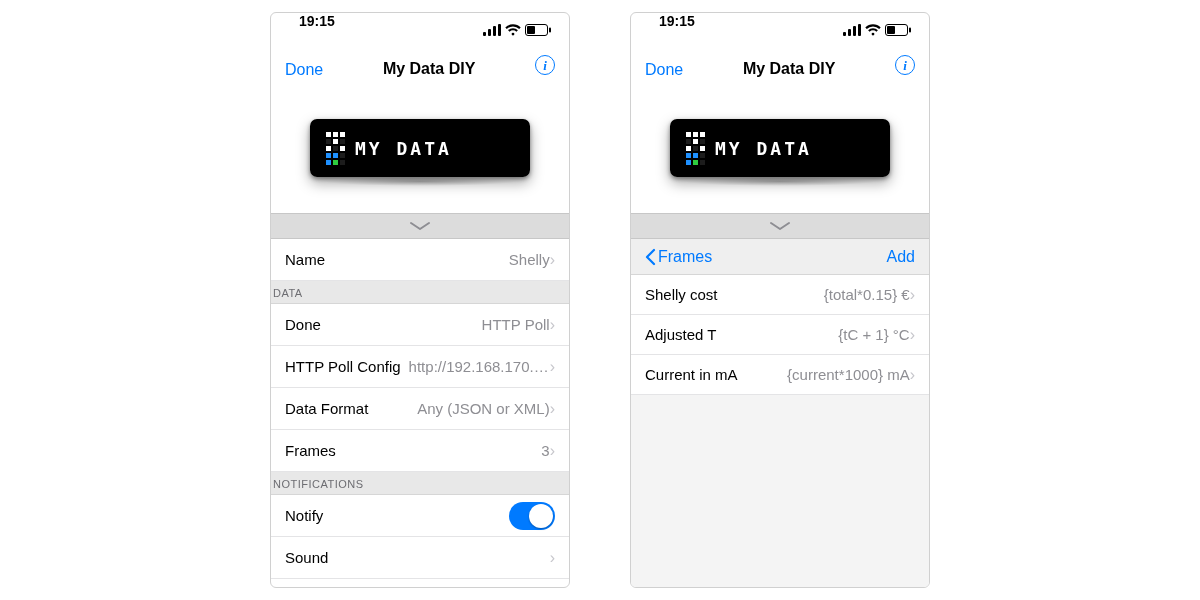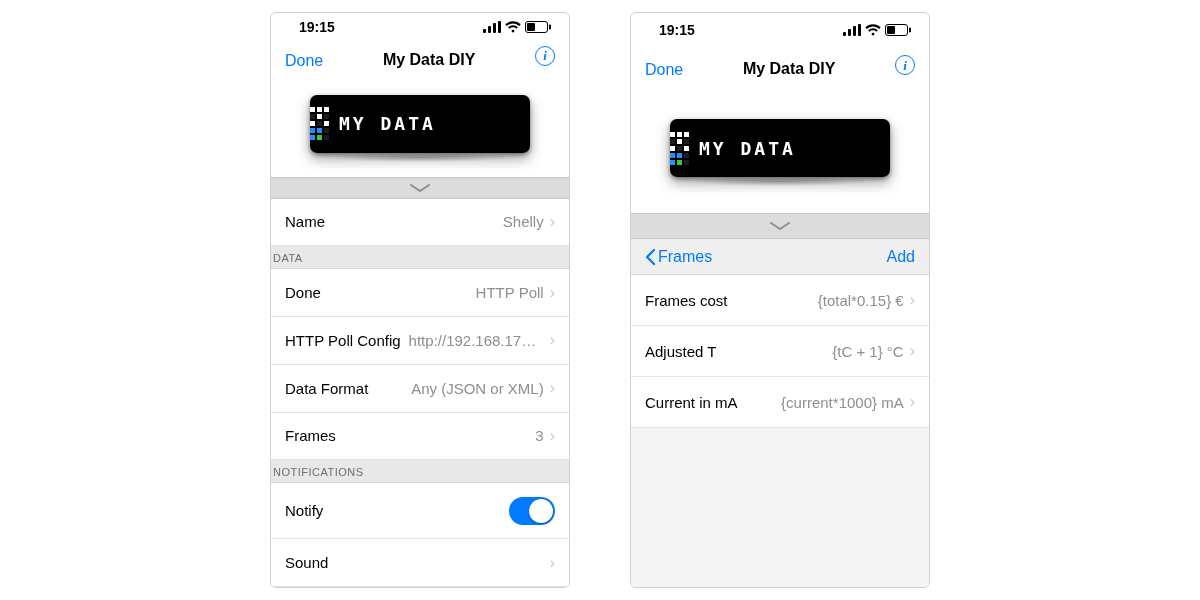--- a/index.html
+++ b/index.html
@@ -21,21 +21,20 @@
     border-radius: 6px;
     background: #fff;
     overflow: hidden;
     display: flex;
     flex-direction: column;
   }
   
   .status-bar {
     height: 34px;
     display: flex;
-    align-items: center;
     justify-content: space-between;
     padding: 0 18px 0 28px;
     font-size: 14px;
     font-weight: 600;
   }
   .status-right { display:flex; align-items:center; gap:4px; }
   
   .nav-bar {
     height: 36px;
     display:flex;
@@ -57,21 +56,21 @@
     height:130px;
     display:flex; align-items:center; justify-content:center;
     background:#fff;
   }
   .device {
     width: 220px; height: 58px;
     background: linear-gradient(#000,#000);
     border-radius: 7px;
     box-shadow: 0 6px 14px rgba(0,0,0,.35), 0 2px 4px rgba(0,0,0,.4);
     display:flex; align-items:center;
-    padding:0 0;
+    padding:0 16px;
     position:relative;
   }
   .device::after{
     content:""; position:absolute; left:6%; right:6%; bottom:-9px; height:9px;
     background: radial-gradient(ellipse at center, rgba(0,0,0,.25), rgba(0,0,0,0) 70%);
   }
   .pixel-icon { display:flex; gap:2px; margin-right:10px; }
   .pcol { display:flex; flex-direction:column; gap:2px; }
   .px { width:5px; height:5px; background:#fff; }
   .px.b { background:#1e90ff; }
@@ -102,30 +101,30 @@
     border-bottom:1px solid #d6d6d6;
   }
   .sub-back { display:flex; align-items:center; gap:2px; }
   
   .section-header {
     background:#e8e8e8; color:#6d6d72; font-size:11px; letter-spacing:.5px;
     padding:6px 2px 4px; border-bottom:1px solid #d6d6d6;
   }
   .row {
     display:flex; align-items:center; justify-content:space-between;
-    padding:16px 14px;
+    padding:4px 14px;
     min-height:42px;
     border-bottom:1px solid #e4e4e6;
     background:#fff;
     font-size:15px;
   }
   .row.tight { min-height:40px; }
   .row .label { color:#000; white-space:nowrap; }
   .row .value { color:#8e8e93; font-size:15px; text-align:right; overflow:hidden; text-overflow:ellipsis; white-space:nowrap; margin-left:8px; flex:1; }
-  .row .right { display:flex; align-items:center; gap:6px; min-width:0; flex:1; justify-content:flex-end;}
+  .row .right { display:flex; align-items:center; gap:0; min-width:0; flex:1; justify-content:flex-end;}
   .chev { color:#c7c7cc; font-size:16px; }
   
   .toggle {
     width:46px; height:28px; border-radius:14px; background:#007aff;
     position:relative; flex:none;
   }
   .toggle::after{
     content:""; position:absolute; right:2px; top:2px;
     width:24px; height:24px; border-radius:50%;
     background:#fff; box-shadow:0 1px 2px rgba(0,0,0,.3);
@@ -324,21 +323,21 @@
     <span class="sub-back">
       <svg width="11" height="18" viewBox="0 0 11 18">
           <polyline points="9,2 2,9 9,16" fill="none" stroke="#007aff" stroke-width="2.2" stroke-linecap="round" stroke-linejoin="round"></polyline>
         </svg>
       <span>Frames</span>
     </span>
     <span>Add</span>
   </div>
 
   <div class="row tight">
-    <span class="label">Frames cost</span>
+    <span class="label">Shelly cost</span>
     <span class="right">
         <span class="value">{total*0.15} €</span>
         <span class="chev">›</span>
       </span>
   </div>
   <div class="row tight">
     <span class="label">Adjusted T</span>
     <span class="right">
         <span class="value">{tC + 1} °C</span>
         <span class="chev">›</span>

